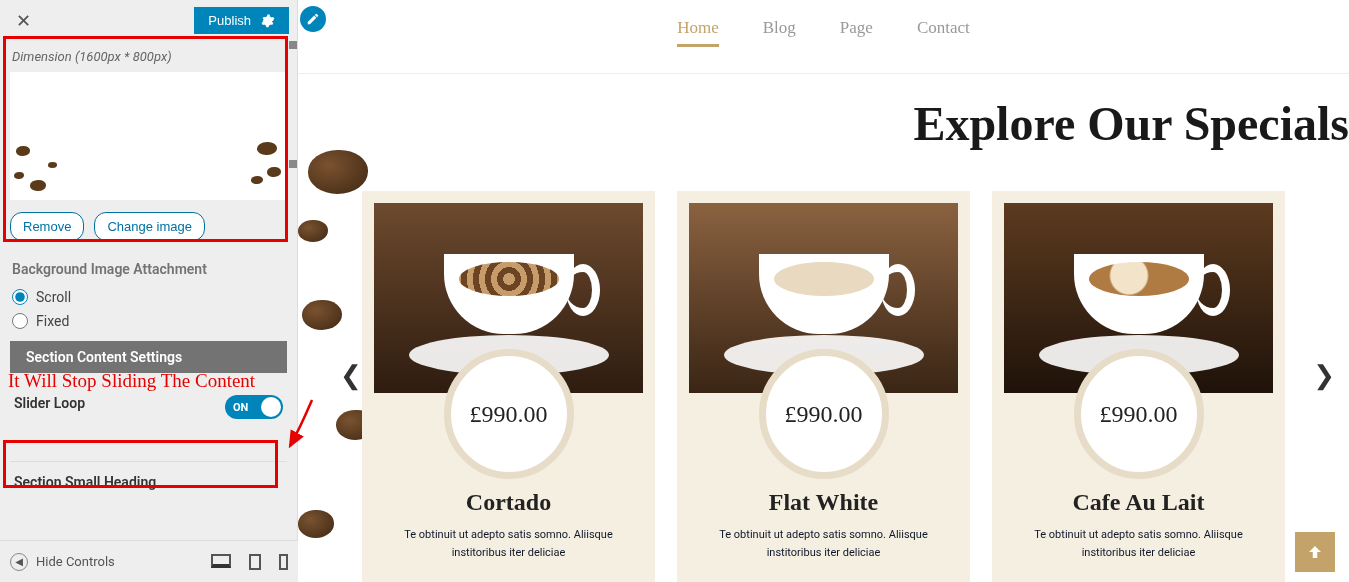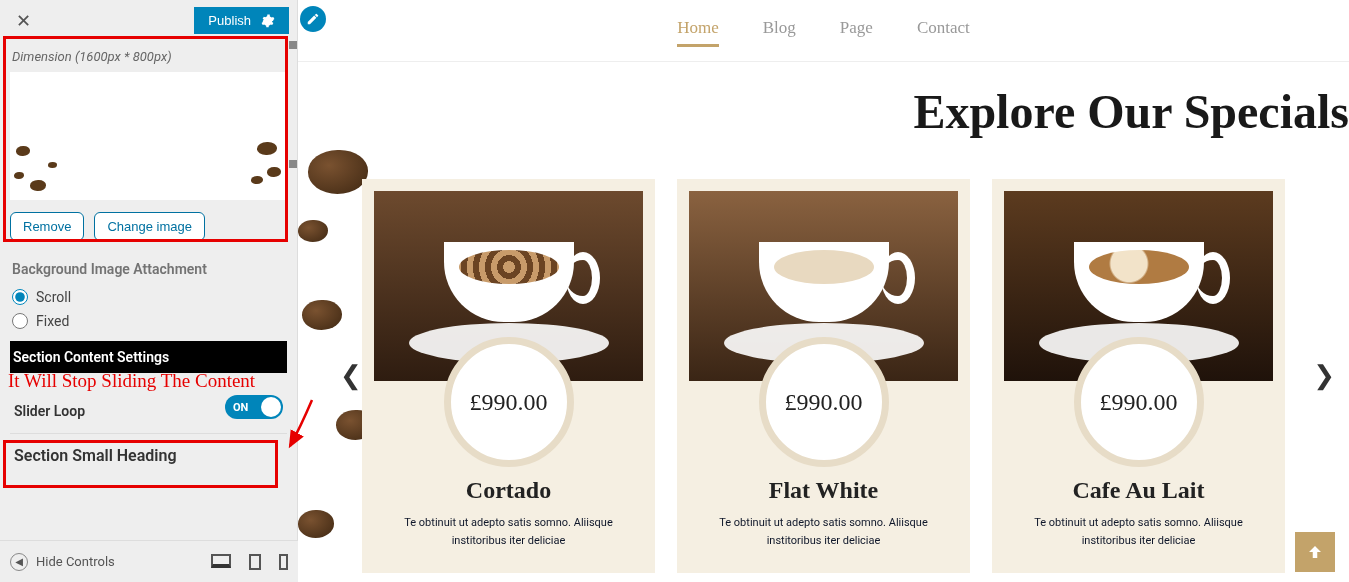--- a/index.html
+++ b/index.html
@@ -10,59 +10,59 @@
 .sidebar-top { display: flex; justify-content: space-between; align-items: center; padding: 6px 8px; background: #eee; }
 .close-x { font-size: 18px; color: #555; cursor: pointer; padding: 4px 8px; }
 .publish-btn { background: #0085ba; color: #fff; border: none; padding: 6px 14px; font-size: 13px; display: flex; align-items: center; gap: 10px; cursor: pointer; justify-content: space-between; }
 .gear-svg { width: 14px; height: 14px; fill: #fff; }
 
 .panel-body { padding: 0 10px 10px 10px; }
 .dimension-hint { font-style: italic; color: #666; font-size: 13px; padding: 8px 2px; }
 .image-preview { background: #fff; height: 128px; position: relative; margin-bottom: 8px; }
 .bean { position: absolute; background: #5a3a1a; border-radius: 50% 45% 50% 45%; }
 .btn-row { display: flex; gap: 10px; padding: 4px 0 8px 0; }
-.outline-btn { background: #fff; border: 1px solid #0071a1; color: #0071a1; padding: 6px 12px; font-size: 13px; border-radius: 6px; cursor: pointer; }
+.outline-btn { background: #fff; border: 1px solid #0071a1; color: #0071a1; padding: 6px 12px; font-size: 13px; border-radius: 12px; cursor: pointer; }
 
 .annot-box { position: absolute; border: 3px solid #e60000; pointer-events: none; }
 .annot-1 { left: 3px; top: 36px; width: 285px; height: 206px; }
 .annot-2 { left: 3px; top: 440px; width: 275px; height: 48px; }
 .annot-text { position: absolute; left: 8px; top: 370px; color: #e60000; font-size: 19px; font-family: Georgia, serif; z-index: 5; }
 .annot-arrow { position: absolute; left: 282px; top: 398px; z-index: 5; }
 
 .field-heading { font-weight: 600; font-size: 14px; color: #737373; padding: 12px 2px 8px 2px; }
 .radio-row { display: flex; align-items: center; gap: 8px; padding: 4px 2px; font-size: 14px; color: #444; }
 .radio-row input { width: 16px; height: 16px; accent-color: #0085ba; }
 
-.section-bar { background: #000000; color: #fff; font-weight: 600; font-size: 14px; padding: 8px 3px; margin: 8px 0; }
-
-.toggle-row { display: flex; justify-content: space-between; align-items: flex-end; padding: 14px 4px; }
+.section-bar { background: #737373; color: #fff; font-weight: 600; font-size: 14px; padding: 8px 16px; margin: 8px 0; }
+
+.toggle-row { display: flex; justify-content: space-between; align-items: flex-start; padding: 14px 4px; }
 .toggle-label { font-weight: 600; font-size: 14px; color: #333; }
 .toggle { width: 58px; height: 24px; background: #0085ba; border-radius: 12px; position: relative; color: #fff; font-size: 11px; font-weight: 700; display: flex; align-items: center; padding-left: 8px; cursor: pointer; }
 .toggle-knob { position: absolute; right: 2px; top: 2px; width: 20px; height: 20px; background: #fff; border-radius: 50%; }
 
-.accordion-head { border-top: 1px solid #ddd; padding: 12px 4px; font-weight: 600; font-size: 16px; color: #333; }
+.accordion-head { border-top: 1px solid #ddd; padding: 12px 4px; font-weight: 600; font-size: 14px; color: #333; margin-top: 28px; }
 
 .bottom-bar { position: absolute; bottom: 0; left: 0; width: 298px; height: 42px; background: #eee; border-top: 1px solid #ddd; display: flex; align-items: center; justify-content: space-between; padding: 0 10px; }
 .hide-controls { display: flex; align-items: center; gap: 8px; color: #555; font-size: 13px; cursor: pointer; }
 .hide-controls .circ { width: 18px; height: 18px; border: 1px solid #888; border-radius: 50%; display: flex; align-items: center; justify-content: center; font-size: 10px; }
 .device-icons { display: flex; gap: 18px; }
 .device-icons span { width: 18px; height: 14px; border: 2px solid #555; display: inline-block; }
 .device-icons .desktop { width: 20px; border-bottom: 4px solid #333; }
 .device-icons .tablet { width: 12px; height: 16px; }
 .device-icons .mobile { width: 9px; height: 16px; }
 
 .scroll-hint { position: absolute; right: 0; top: 41px; width: 8px; height: 8px; background: #888; }
 .scroll-hint2 { position: absolute; right: 0; top: 160px; width: 8px; height: 8px; background: #888; }
 
 
 .preview { position: absolute; left: 298px; top: 0; right: 0; bottom: 0; background: #fff; }
 .edit-circle { position: absolute; left: 2px; top: 6px; width: 26px; height: 26px; border-radius: 50%; background: #0085ba; display: flex; align-items: center; justify-content: center; }
 .pencil-svg { width: 14px; height: 14px; fill: #fff; }
 
-.nav { display: flex; justify-content: center; gap: 44px; padding: 18px 0 14px 0; border-bottom: 1px solid #eee; }
+.nav { display: flex; justify-content: center; gap: 44px; padding: 18px 0 26px 0; border-bottom: 1px solid #eee; }
 .nav a { font-family: Georgia, serif; font-size: 17px; color: #999; text-decoration: none; }
 .nav a.active { color: #c3a36a; border-bottom: 3px solid #c3a36a; padding-bottom: 6px; }
 
 .hero-title { font-family: "Times New Roman", Georgia, serif; font-weight: 700; font-size: 48px; text-align: right; padding: 22px 0 26px 0; color: #191919; }
 
 .deco-bean { position: absolute; background: radial-gradient(ellipse at 35% 35%, #7a5230, #3e2712); border-radius: 50% 48% 52% 50%; }
 
 .cards-wrap { position: relative; display: flex; gap: 22px; padding: 14px 64px; }
 .card { flex: 1; background: #f5efe2; padding: 12px 12px 24px 12px; text-align: center; position: relative; }
 .card-img { width: 100%; height: 190px; background: #b89068; position: relative; overflow: hidden; }

